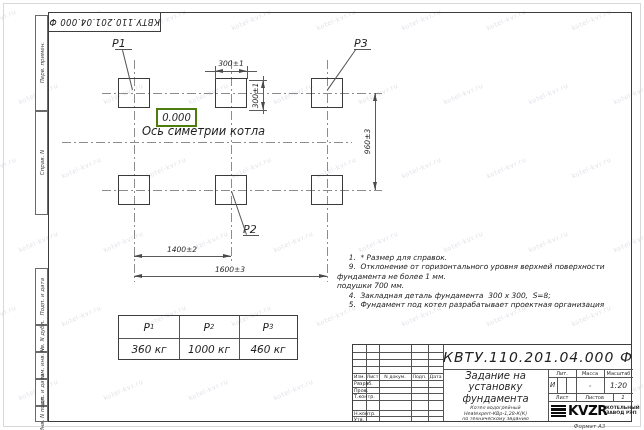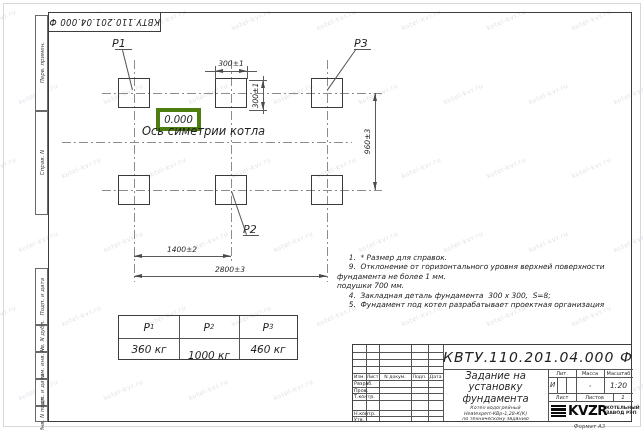--- a/index.html
+++ b/index.html
@@ -29,21 +29,21 @@
   .leader{position:absolute;height:1px;background:#555;transform-origin:0 0;}
   .uline{position:absolute;height:1px;background:#555;}
   .ptlabel{position:absolute;font:italic 11px "DejaVu Sans",sans-serif;color:#1f1f1f;}
   .dimtext{position:absolute;font:italic 7.5px "DejaVu Sans",sans-serif;color:#222;text-align:center;white-space:nowrap;}
   .rot90{transform:rotate(-90deg);}
   .arL,.arR,.arU,.arD{position:absolute;width:0;height:0;}
   .arL{border-top:2.5px solid transparent;border-bottom:2.5px solid transparent;border-right:8px solid #4a4a4a;}
   .arR{border-top:2.5px solid transparent;border-bottom:2.5px solid transparent;border-left:8px solid #4a4a4a;}
   .arU{border-left:2.5px solid transparent;border-right:2.5px solid transparent;border-bottom:8px solid #4a4a4a;}
   .arD{border-left:2.5px solid transparent;border-right:2.5px solid transparent;border-top:8px solid #4a4a4a;}
-  .elevbox{position:absolute;left:156px;top:108px;width:37px;height:15px;border:4px solid #4d7c0f;
+  .elevbox{position:absolute;left:156px;top:108px;width:37px;height:15px;border:2px solid #4d7c0f;
            display:flex;align-items:center;justify-content:center;font:italic 10px "DejaVu Sans",sans-serif;color:#1f1f1f;background:#fff;}
   .axislabel{position:absolute;left:142px;top:124px;font:italic 11.5px "DejaVu Sans",sans-serif;color:#1f1f1f;white-space:nowrap;}
   
   #notes{position:absolute;left:337px;top:253px;width:296px;font:italic 7.4px "DejaVu Sans",sans-serif;color:#222;}
   .noteline{height:9.4px;line-height:9.4px;white-space:pre;}
   
   #loadtable{position:absolute;left:118px;top:315px;width:180px;height:45px;border:1.5px solid #3d3d3d;box-sizing:border-box;background:transparent;}
   .cell{position:absolute;display:flex;align-items:center;justify-content:center;font:italic 10.5px "DejaVu Sans",sans-serif;color:#1f1f1f;}
   .cell sub{font-size:7px;}
   
@@ -198,21 +198,21 @@
   <div class="dimtext rot90" style="left:347px;top:137px;width:40px;">960±3</div>
 
   <div class="hl" style="left:134px;top:256px;width:97px;"></div>
   <div class="arL" style="left:134px;top:253.5px;"></div>
   <div class="arR" style="left:223px;top:253.5px;"></div>
   <div class="dimtext" style="left:152px;top:245px;width:60px;">1400±2</div>
 
   <div class="hl" style="left:134px;top:276px;width:193px;"></div>
   <div class="arL" style="left:134px;top:273.5px;"></div>
   <div class="arR" style="left:319px;top:273.5px;"></div>
-  <div class="dimtext" style="left:200px;top:265px;width:60px;">2800±3</div>
+  <div class="dimtext" style="left:200px;top:265px;width:60px;">1600±3</div>
 
   <div id="notes">
     <div class="noteline">     1.  * Размер для справок.</div>
     <div class="noteline">     9.  Отклонение от горизонтального уровня верхней поверхности</div>
     <div class="noteline">фундамента не более 1 мм.</div>
     <div class="noteline">подушки 700 мм.</div>
     <div class="noteline">     4.  Закладная деталь фундамента  300 x 300,  S=8;</div>
     <div class="noteline">     5.  Фундамент под котел разрабатывает проектная организация</div>
   </div>
 
@@ -226,21 +226,21 @@
       </div>
     <div class="cell" style="left:60px;top:0;width:60px;height:22px;">
         <span>P</span>
         <sub>2</sub>
       </div>
     <div class="cell" style="left:120px;top:0;width:58px;height:22px;">
         <span>P</span>
         <sub>3</sub>
       </div>
     <div class="cell" style="left:0;top:22px;width:60px;height:21px;">360 кг</div>
-    <div class="cell" style="left:60px;top:28px;width:60px;height:21px;">1000 кг</div>
+    <div class="cell" style="left:60px;top:22px;width:60px;height:21px;">1000 кг</div>
     <div class="cell" style="left:120px;top:22px;width:58px;height:21px;">460 кг</div>
   </div>
 
   <div id="tb">
 
     <div class="tlv" style="left:90px;top:0;height:76px;"></div>
     <div class="tlv" style="left:195px;top:24px;height:52px;"></div>
     <div class="tlv" style="left:13px;top:0;height:76px;"></div>
     <div class="tlv" style="left:26px;top:0;height:76px;"></div>
     <div class="tlv" style="left:58px;top:0;height:76px;"></div>

